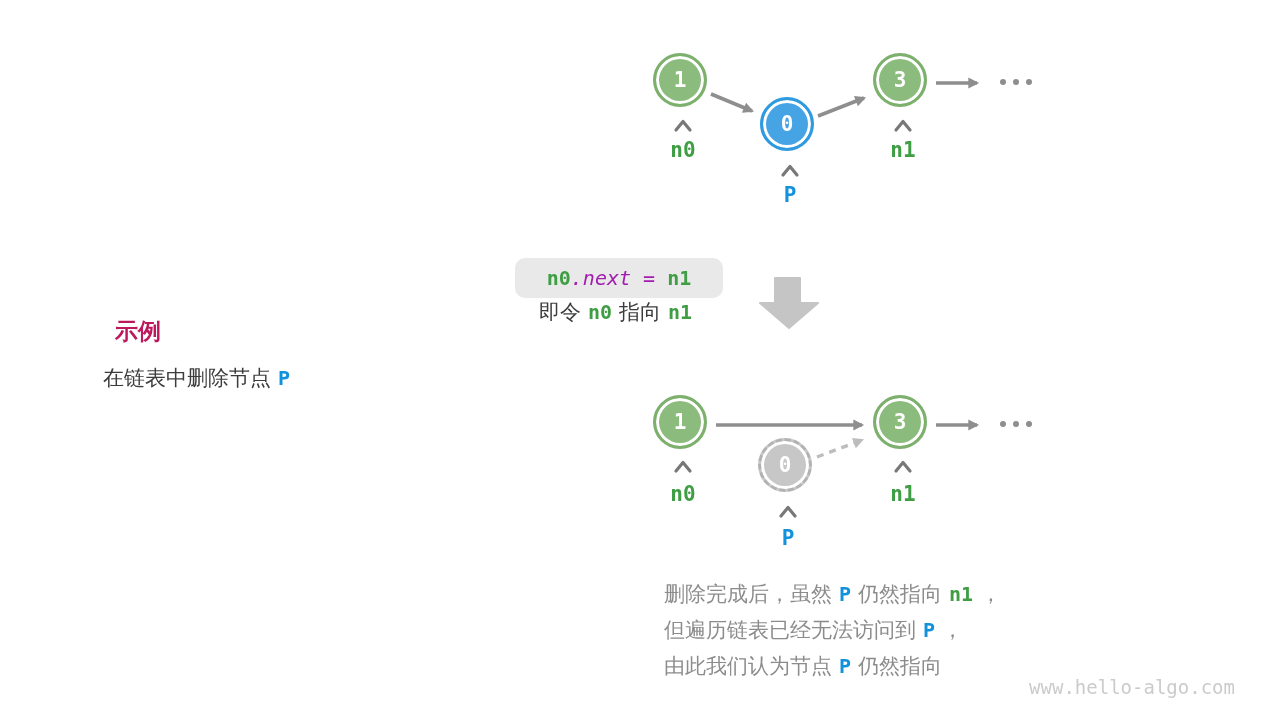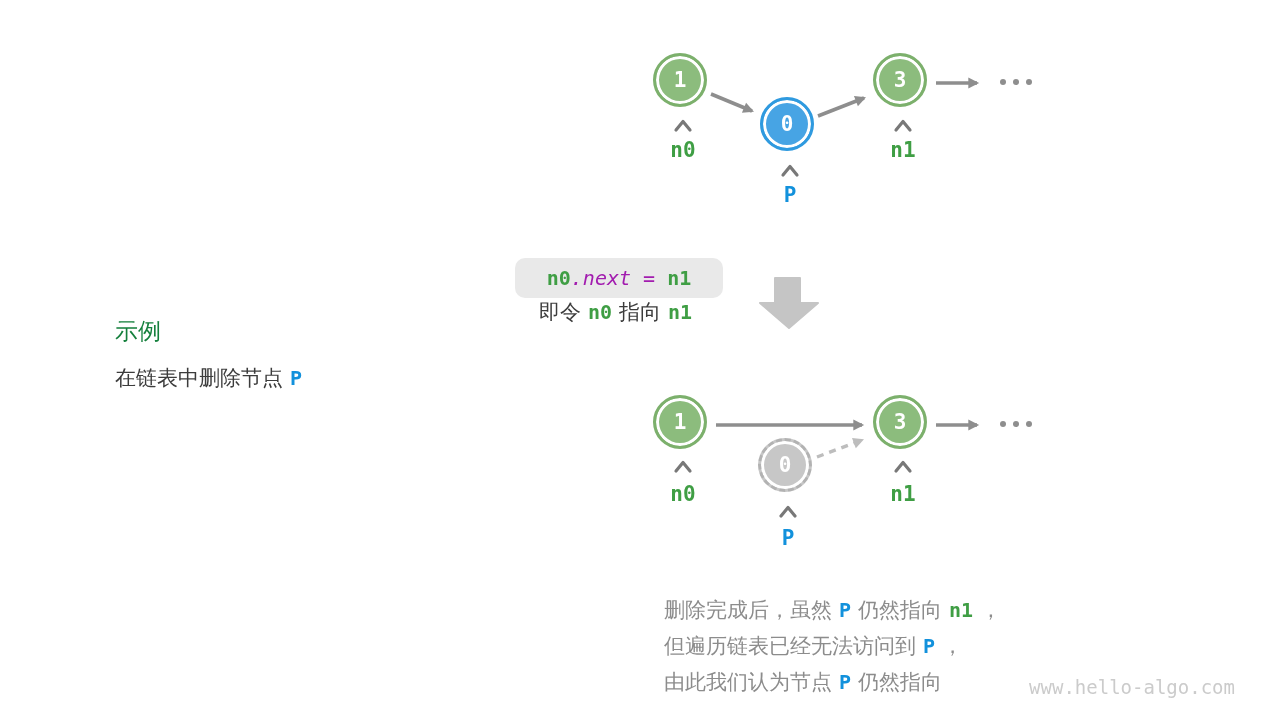--- a/index.html
+++ b/index.html
@@ -28,24 +28,24 @@
 
   
   .overlay { position: absolute; left: 600px; width: 460px; height: 180px; }
   .overlay-top { top: 40px; }
   .overlay-bottom { top: 385px; }
   .block-arrow-svg { position: absolute; left: 758px; top: 274px; width: 64px; height: 60px; }
 
   
   .example-heading {
     position: absolute; left: 115px; top: 316px;
-    font-size: 23px; font-weight: normal; color: #15803d;
+    font-size: 23px; font-weight: bold; color: #be185d;
   }
   .example-desc {
-    position: absolute; left: 115px; top: 364px;
+    position: absolute; left: 103px; top: 364px;
     font-size: 21px; color: #3C3C3C; white-space: nowrap;
   }
   .inline-ptr {
     font-family: "DejaVu Sans Mono", monospace; font-weight: bold; font-size: 20px;
     margin: 0 7px; vertical-align: baseline;
   }
 
   
   .codebox {
     position: absolute; left: 515px; top: 258px; width: 208px; height: 40px;
@@ -56,21 +56,21 @@
   .code-dark { color: #a21caf; font-style: italic; }
   .code-green { color: #3F9E44; font-weight: bold; }
   .code-caption {
     position: absolute; left: 510px; top: 298px; width: 218px;
     text-align: center; font-size: 21px; color: #3C3C3C; white-space: nowrap;
   }
 
   
   .explanation {
     position: absolute; left: 664px; top: 576px;
-    font-size: 21px; color: #8C8C8C; margin-top: 16px;
+    font-size: 21px; color: #8C8C8C;
   }
   .explanation .line { line-height: 36px; white-space: nowrap; }
 
   
   .watermark {
     position: absolute; right: 45px; top: 676px;
     font-family: "DejaVu Sans Mono", monospace; font-size: 19px; color: #CBCBCB;
   }
 </style>
 </head>

